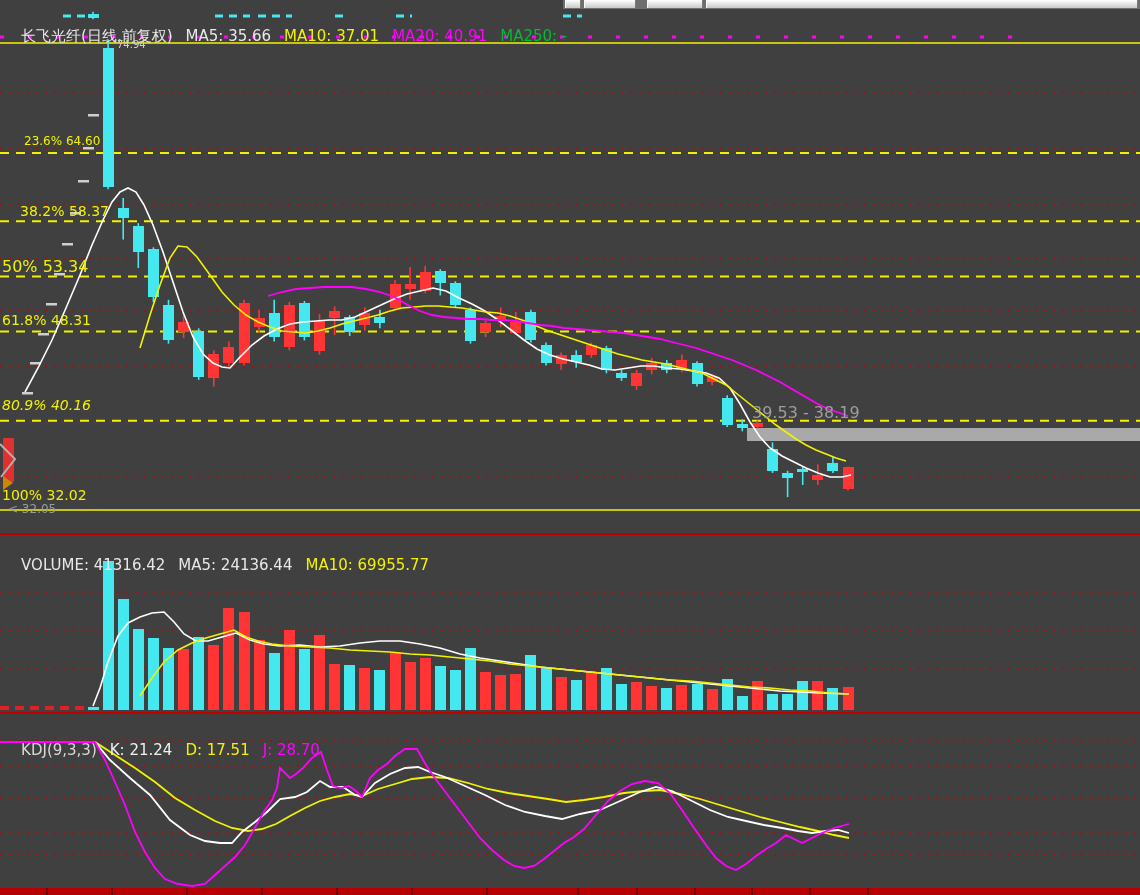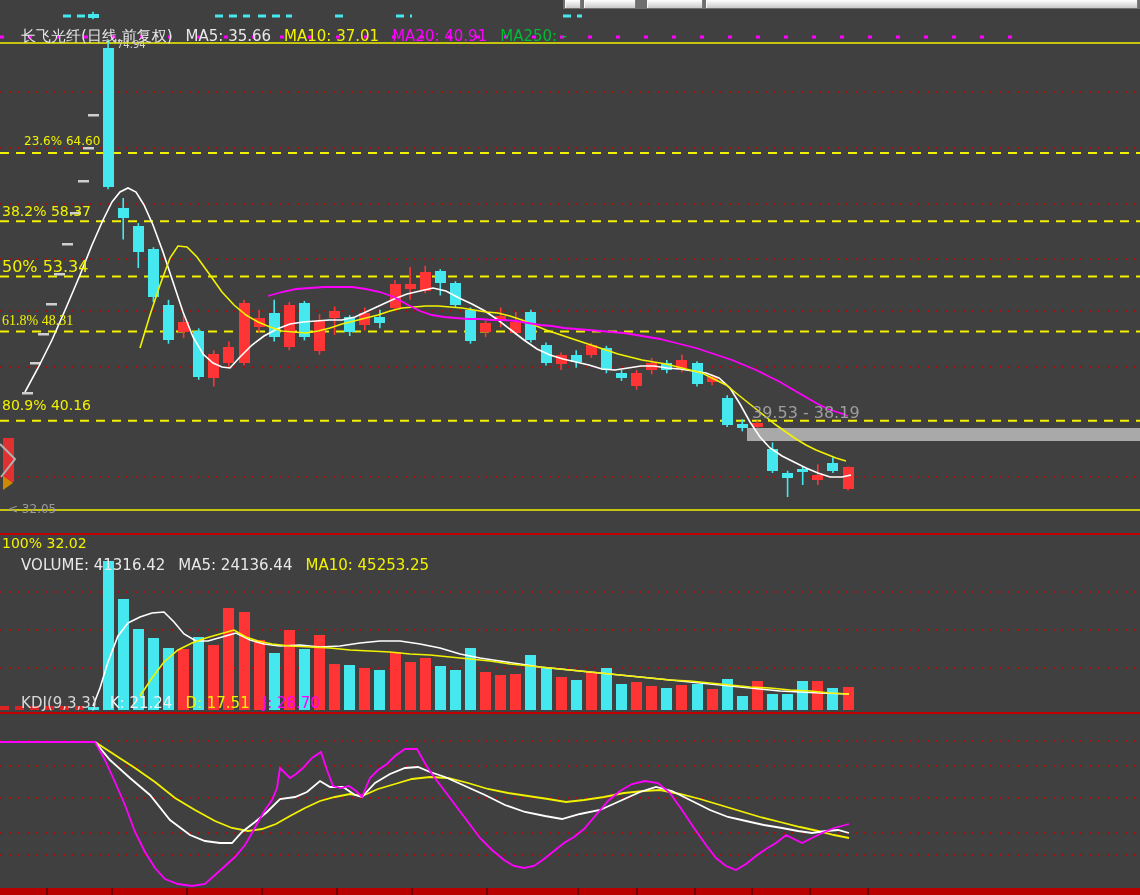--- a/index.html
+++ b/index.html
@@ -3,21 +3,21 @@
 <meta charset="utf-8">
 <style>
   html,body{margin:0;padding:0;background:#000;}
   #app{position:relative;width:1140px;height:895px;background:#404040;overflow:hidden;
        font-family:"DejaVu Sans",sans-serif;}
   #cv{position:absolute;left:0;top:0;}
   .hdr{position:absolute;white-space:pre;font-size:15px;letter-spacing:0px;line-height:18px;}
   .hdr span{margin-right:13px;}
   #title-row{left:2px;top:9px;}
   #vol-row{left:2px;top:538px;}
-  #kdj-row{left:2px;top:676px;}
+  #kdj-row{left:2px;top:723px;}
   .lbl{position:absolute;white-space:pre;line-height:15px;}
   #toolbar{position:absolute;left:563px;top:0;width:577px;height:9px;background:#6e6e6e;}
   .tbtn{position:absolute;top:0;height:8px;background:linear-gradient(#ffffff,#c9c9c9);
         border-left:1px solid #f8f8f8;border-right:1px solid #7a7a7a;box-sizing:border-box;}
 </style>
 </head>
 <body>
 
 <div id="app">
 
@@ -256,29 +256,29 @@
       <div class="tbtn" style="left: 21px; width: 52px;"></div>
       <div class="tbtn" style="left: 84px; width: 56px;"></div>
       <div class="tbtn" style="left: 143px; width: 432px;"></div>
     </div>
 
   <div id="title-row" class="hdr">
     <span style="color:#e8e8e8">长飞光纤(日线,前复权)</span><span style="color:#e8e8e8">MA5: 35.66</span><span style="color:#f2f200">MA10: 37.01</span><span style="color:#ff00ff">MA20: 40.91</span><span style="color:#00bb33">MA250: -</span>
   </div>
 
   <div id="vol-row" class="hdr">
-    <span style="color:#e8e8e8">VOLUME: 41316.42</span><span style="color:#e8e8e8">MA5: 24136.44</span><span style="color:#f2f200">MA10: 45253.25</span>
+    <span style="color:#e8e8e8">VOLUME: 41316.42</span><span style="color:#e8e8e8">MA5: 24136.44</span><span style="color:#f2f200">MA10: 69955.77</span>
   </div>
 
   <div id="kdj-row" class="hdr">
     <span style="color:#d8d8d8">KDJ(9,3,3)</span><span style="color:#f0f0f0">K: 21.24</span><span style="color:#f2f200">D: 17.51</span><span style="color:#ff00ff">J: 28.70</span>
   </div>
 
 <div class="lbl" style="left: 112px; top: 37px; color: rgb(207, 207, 207); font-size: 10px;">¯74.94</div>
     <div class="lbl" style="left: 8px; top: 134px; color: rgb(242, 242, 0); font-size: 12px; margin-left: 16px;">23.6% 64.60</div>
-    <div class="lbl" style="left: 2px; top: 204px; color: rgb(242, 242, 0); font-size: 14px;">38.2% 58.37</div>
+    <div class="lbl" style="left: 20px; top: 204px; color: rgb(242, 242, 0); font-size: 14px;">38.2% 58.37</div>
     <div class="lbl" style="left: 2px; top: 259px; color: rgb(242, 242, 0); font-size: 16px;">50% 53.34</div>
-    <div class="lbl" style="left: 2px; top: 313px; color: rgb(242, 242, 0); font-size: 14px; font-family: Liberation Serif, serif;">61.8% 48.31</div>
-    <div class="lbl" style="left: 2px; top: 398px; color: rgb(242, 242, 0); font-size: 14px;">80.9% 40.16</div>
-    <div class="lbl" style="left: 2px; top: 488px; color: rgb(242, 242, 0); font-size: 14px; margin-top: 48px;">100% 32.02</div>
+    <div class="lbl" style="left: 2px; top: 313px; color: rgb(242, 242, 0); font-size: 14px;">61.8% 48.31</div>
+    <div class="lbl" style="left: 2px; top: 398px; color: rgb(242, 242, 0); font-size: 14px; font-style: italic;">80.9% 40.16</div>
+    <div class="lbl" style="left: 2px; top: 488px; color: rgb(242, 242, 0); font-size: 14px;">100% 32.02</div>
     <div class="lbl" style="left: 8px; top: 502px; color: rgb(155, 155, 155); font-size: 12px;">&lt; 32.05</div>
     <div class="lbl" style="left: 752px; top: 405px; color: rgb(158, 158, 158); font-size: 16px;">39.53 - 38.19</div>
   </div>
 
 </body></html>

